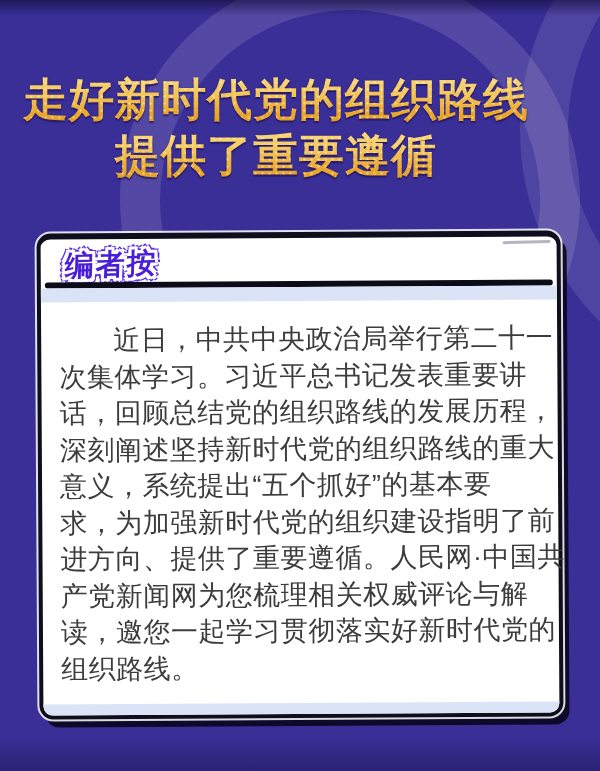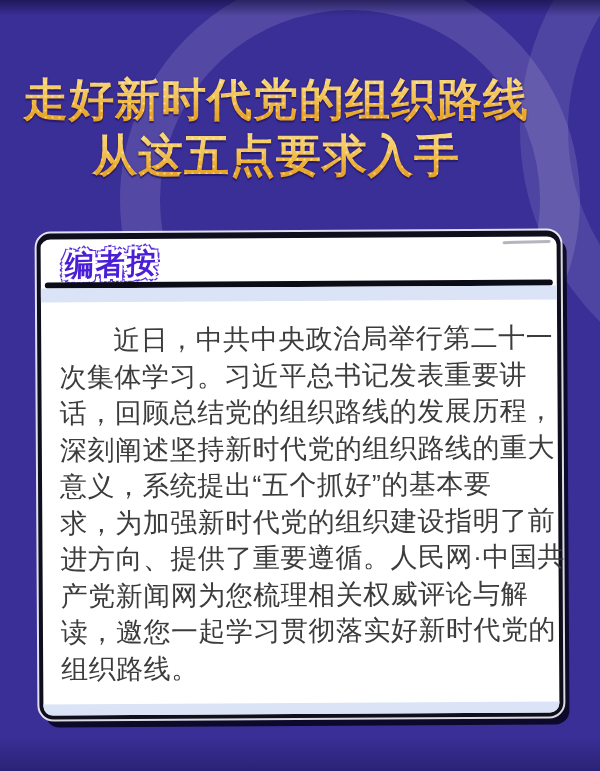--- a/index.html
+++ b/index.html
@@ -126,21 +126,21 @@
 <body>
 
 <div class="stage">
   <div class="ring ring1"></div>
   <div class="ring ring2"></div>
   <div class="top-shade"></div>
   <div class="bottom-shade"></div>
 
   <header class="title">
     <div class="title-line">走好新时代党的组织路线</div>
-    <div class="title-line">从这五点要求入手</div>
+    <div class="title-line">提供了重要遵循</div>
   </header>
 
   <section class="card">
     <div class="corner-detail"></div>
     <div class="badge">编者按</div>
     <div class="divider"></div>
     <div class="band band-top"></div>
 
     <div class="body-text">
       <div class="body-line indent">近日，中共中央政治局举行第二十一</div>

